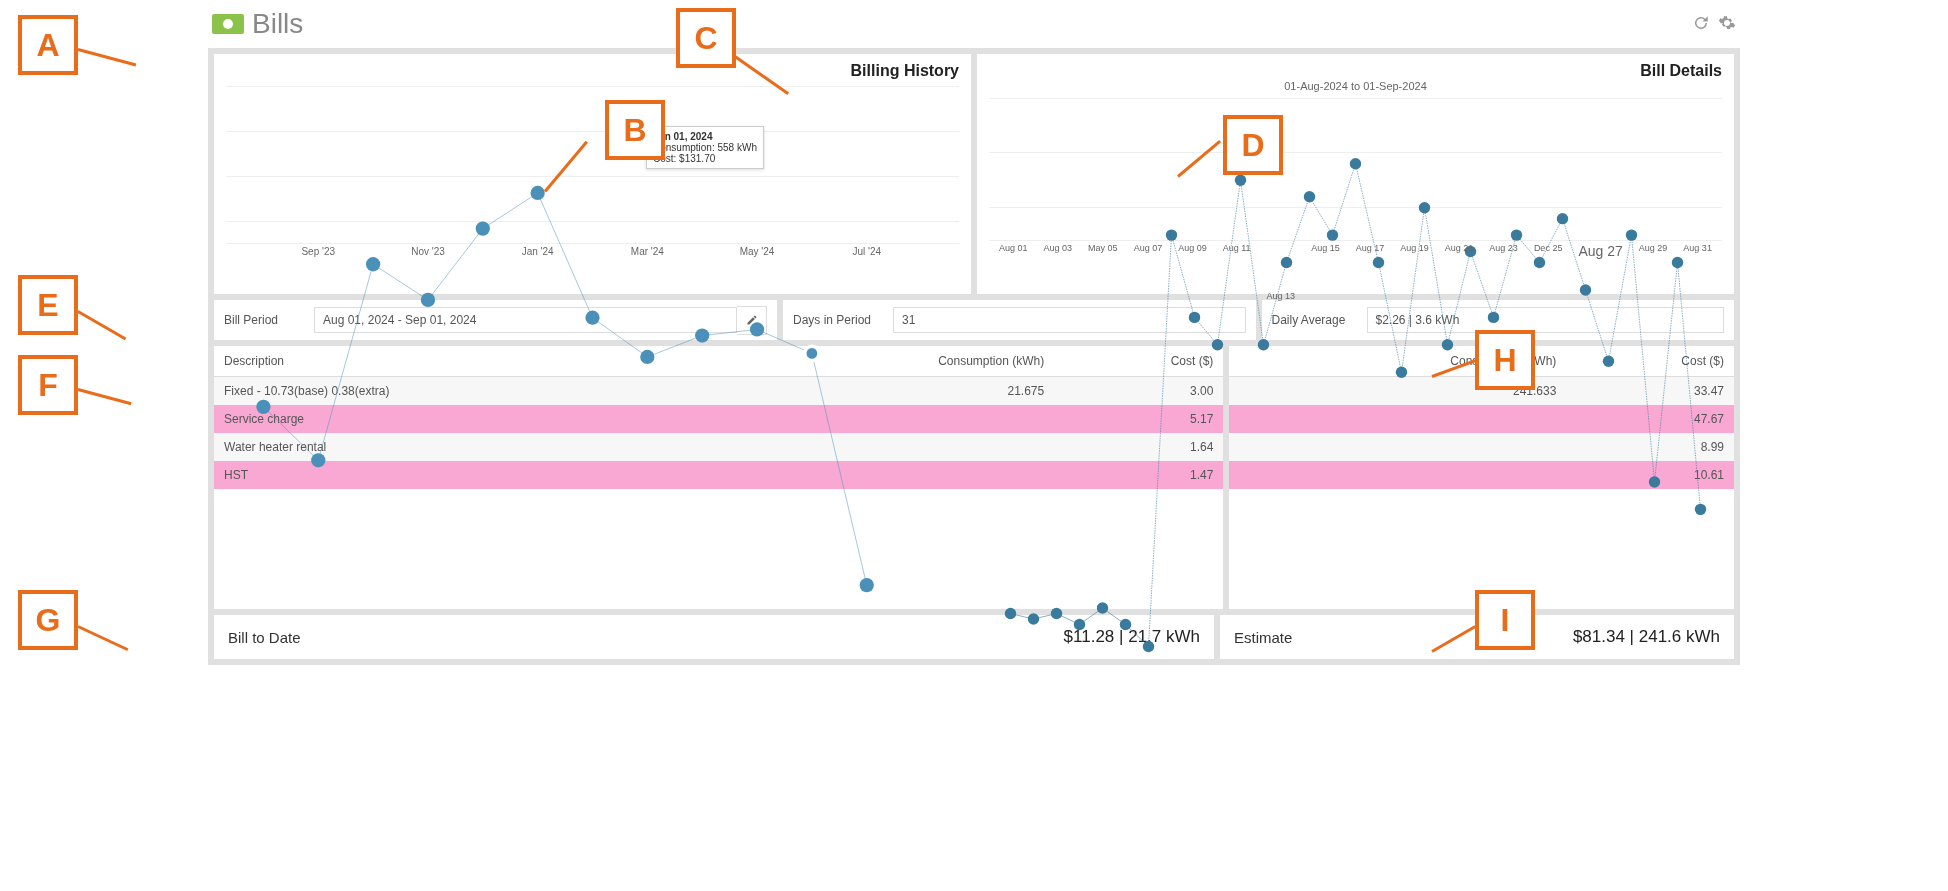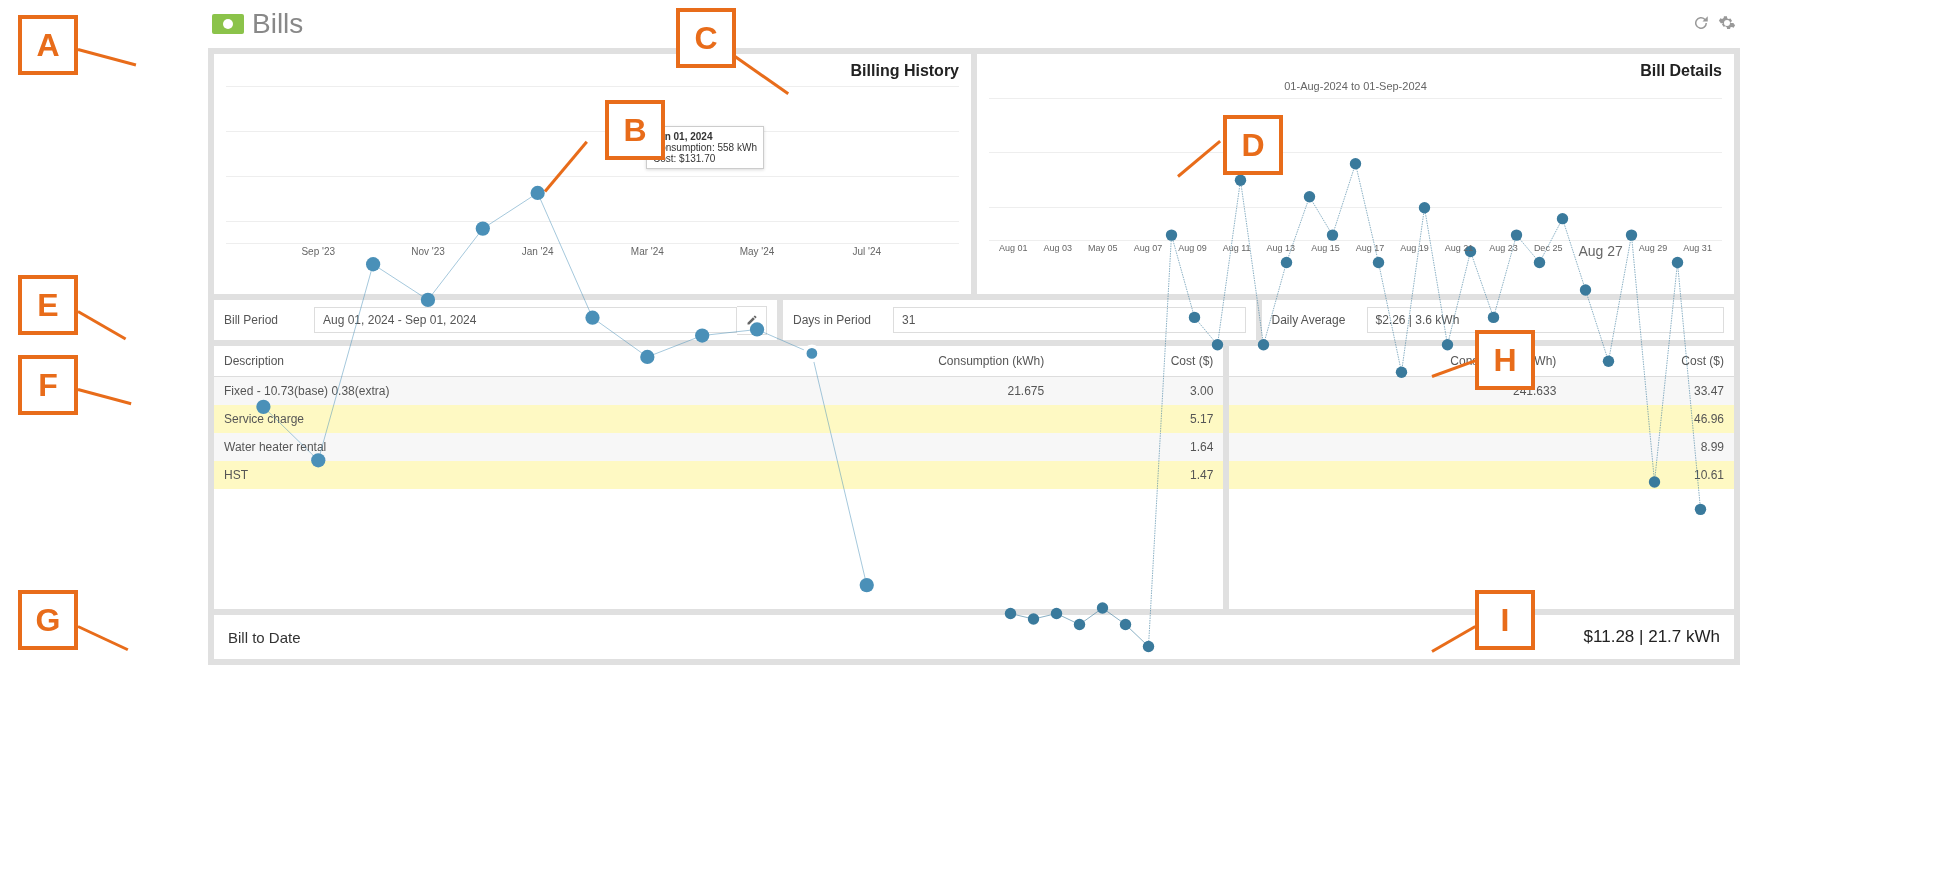--- a/index.html
+++ b/index.html
@@ -29,21 +29,21 @@
   .x-labels span { flex: 1; font-size: 10px; color: #666; text-align: center; white-space: nowrap; }
   .line-overlay { position: absolute; left: 10px; right: 10px; bottom: 22px; top: 0; }
   .tooltip { position: absolute; background: #fff; border: 1px solid #ccc; padding: 4px 6px; font-size: 10px; color: #333; box-shadow: 0 1px 3px rgba(0,0,0,0.15); }
   .info-row { display: flex; gap: 6px; margin-top: 6px; }
   .info-cell { background: #fff; flex: 1; display: flex; align-items: center; padding: 6px 10px; height: 40px; }
   .info-label { font-size: 12px; color: #555; width: 90px; }
   .info-value-box { flex: 1; border: 1px solid #ddd; background: #fff; padding: 5px 8px; font-size: 12px; color: #555; display: flex; align-items: center; }
   .edit-btn { width: 30px; height: 29px; border: 1px solid #ddd; border-left: none; display: flex; align-items: center; justify-content: center; cursor: pointer; }
   .edit-btn svg { width: 12px; height: 12px; fill: #666; }
   .tables-row { display: flex; gap: 6px; margin-top: 6px; }
-  .table-panel { background: #fef9c3; flex: 1; }
+  .table-panel { background: #f9a8d4; flex: 1; }
   .table-panel.left { flex: 2; }
   table { width: 100%; border-collapse: collapse; font-size: 12px; }
   th { text-align: left; font-weight: normal; color: #555; padding: 8px 10px; border-bottom: 1px solid #ddd; background: #fff; }
   th.r, td.r { text-align: right; }
   td { padding: 7px 10px; color: #555; }
   tbody tr:nth-child(odd) { background: #f7f7f7; }
   .table-spacer { height: 120px; background: #fff; }
   .summary-row { display: flex; gap: 6px; margin-top: 6px; }
   .summary-cell { background: #fff; flex: 1; display: flex; align-items: center; padding: 12px 14px; }
   .summary-cell.left { flex: 2; }
@@ -322,21 +322,21 @@
               <span style="font-size: 9px;">Aug 03</span>
               <span style="font-size: 9px;"></span>
               <span style="font-size: 9px;">May 05</span>
               <span style="font-size: 9px;"></span>
               <span style="font-size: 9px;">Aug 07</span>
               <span style="font-size: 9px;"></span>
               <span style="font-size: 9px;">Aug 09</span>
               <span style="font-size: 9px;"></span>
               <span style="font-size: 9px;">Aug 11</span>
               <span style="font-size: 9px;"></span>
-              <span style="font-size: 9px;">Aug 13</span>
+              <span style="font-size: 9px; margin-top: 48px;">Aug 13</span>
               <span style="font-size: 9px;"></span>
               <span style="font-size: 9px;">Aug 15</span>
               <span style="font-size: 9px;"></span>
               <span style="font-size: 9px;">Aug 17</span>
               <span style="font-size: 9px;"></span>
               <span style="font-size: 9px;">Aug 19</span>
               <span style="font-size: 9px;"></span>
               <span style="font-size: 9px;">Aug 21</span>
               <span style="font-size: 9px;"></span>
               <span style="font-size: 9px;">Aug 23</span>
@@ -417,37 +417,41 @@
             <th class="r">Cost ($)</th>
           </tr>
             </thead>
           <tbody id="tbl-right">
               <tr>
                 <td class="r">241.633</td>
                 <td class="r">33.47</td>
               </tr>
               <tr>
                 <td class="r"></td>
-                <td class="r">46.96</td>
+                <td class="r">47.67</td>
               </tr>
               <tr>
                 <td class="r"></td>
                 <td class="r">8.99</td>
               </tr>
               <tr>
                 <td class="r"></td>
                 <td class="r">10.61</td>
               </tr>
             </tbody>
         </table>
         <div class="table-spacer"></div>
       </div>
     </div>
 
     <div class="summary-row">
       <div class="summary-cell left">
         <div class="summary-label">Bill to Date</div>
         <div class="summary-value">$11.28 | 21.7 kWh</div>
       </div>
+      <div class="summary-cell">
+        <div class="summary-label">Estimate</div>
+        <div class="summary-value">$81.34 | 241.6 kWh</div>
+      </div>
     </div>
 
   </div>
 </div>
 
 </body></html>

